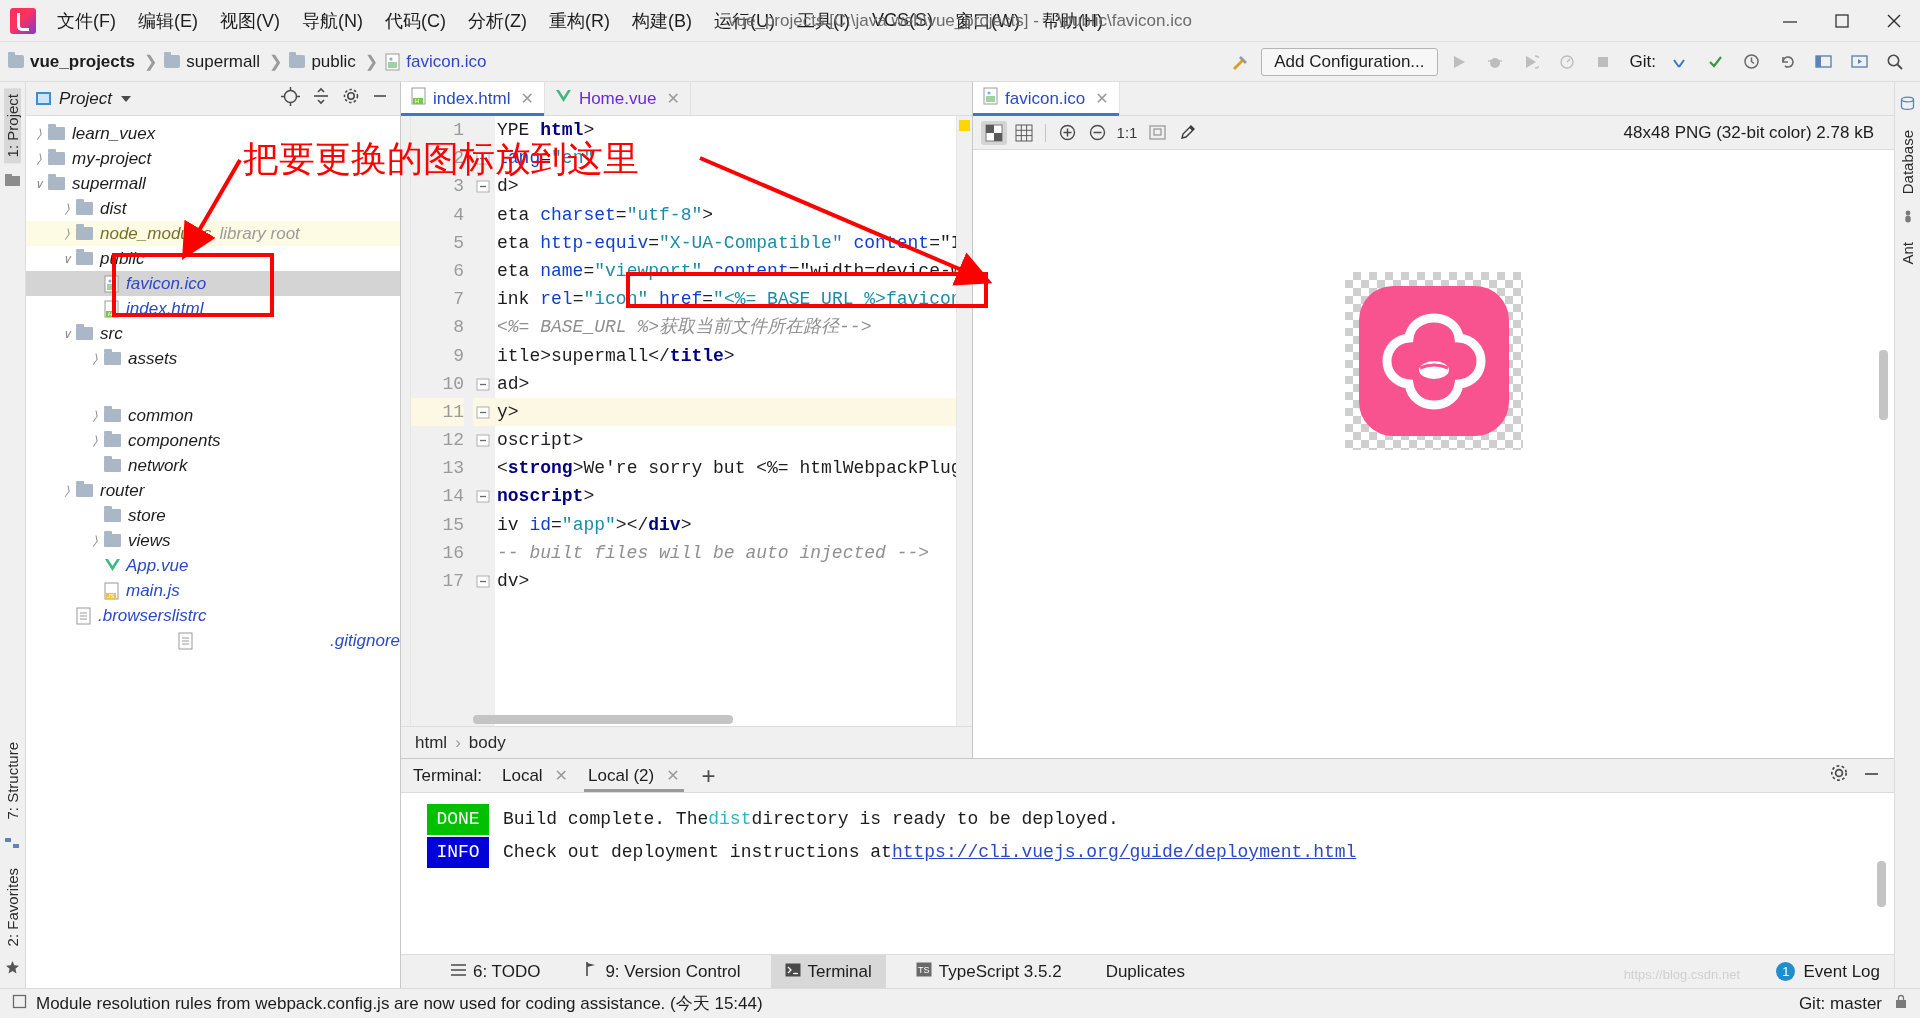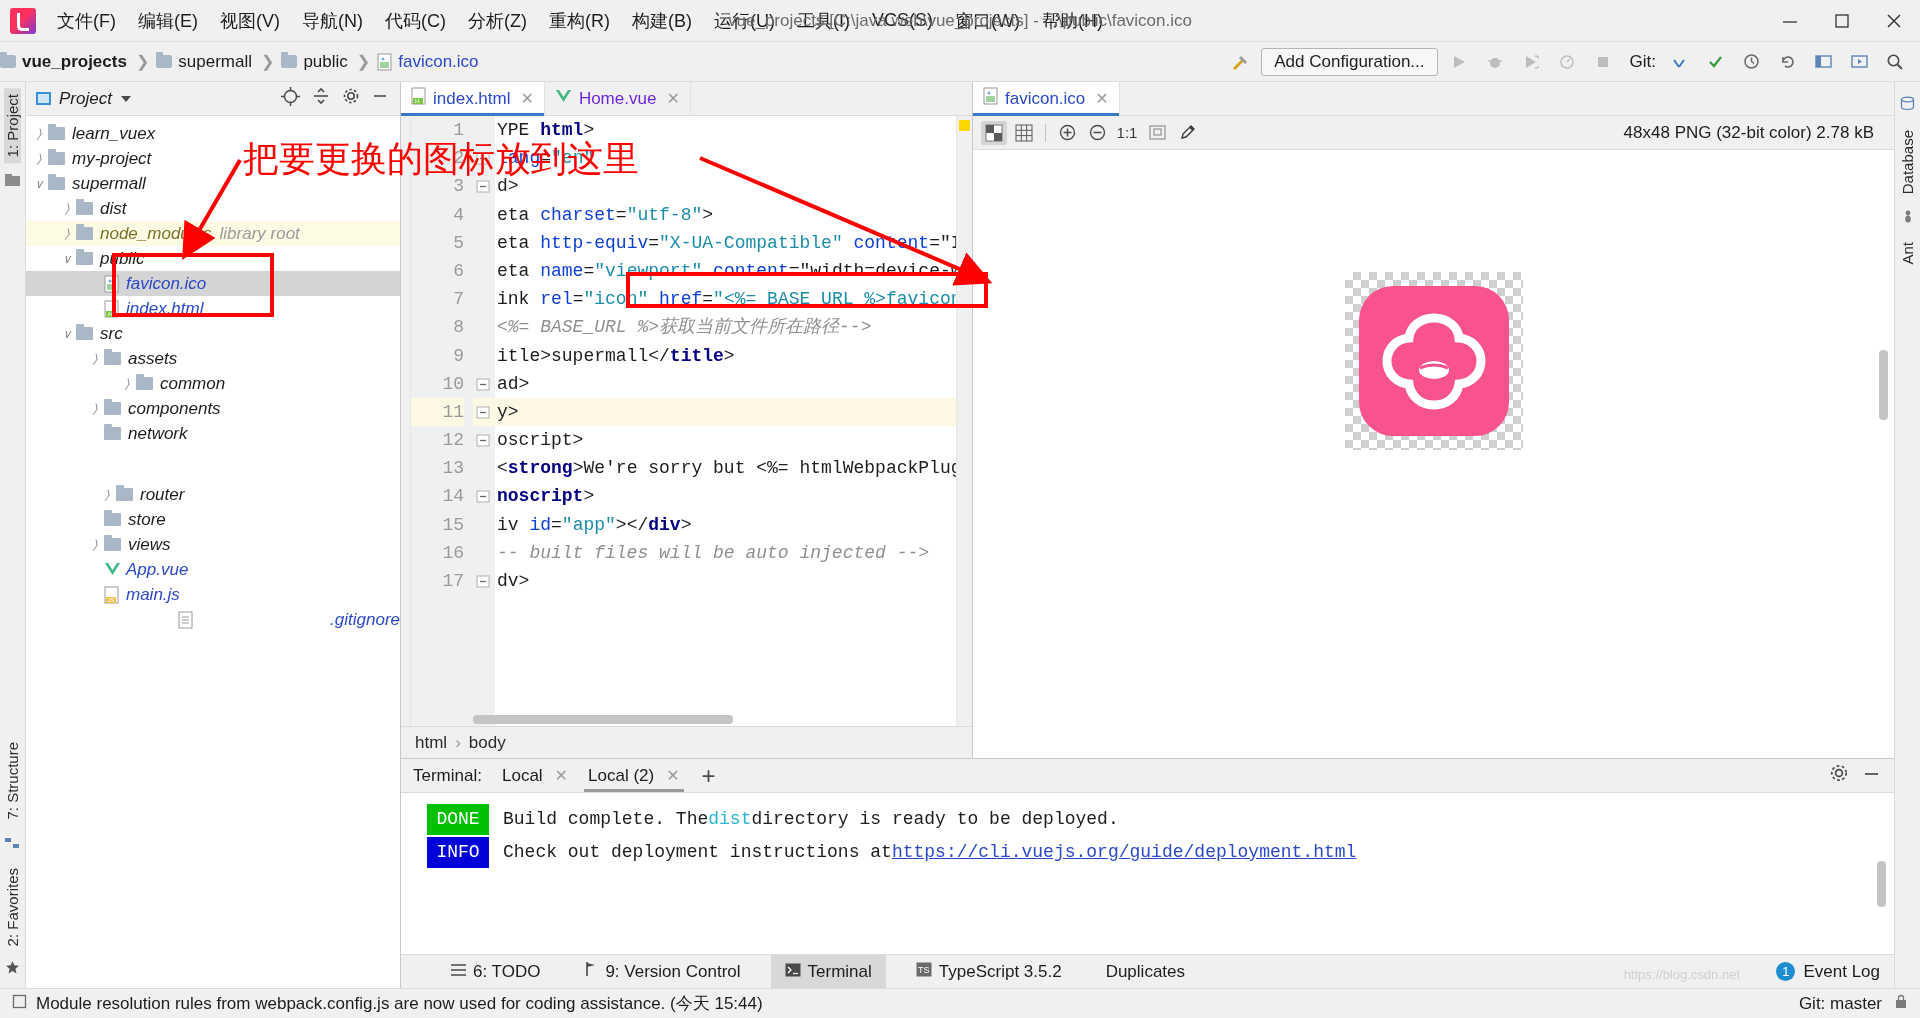--- a/index.html
+++ b/index.html
@@ -38,21 +38,21 @@
     position:absolute; left:50%; transform:translateX(-50%);
     font-size:17px; color:#6b6b6b; white-space:nowrap;
   }
   .win-controls { margin-left:auto; display:flex; height:100%; }
   .win-btn { width:52px; height:100%; display:flex; align-items:center; justify-content:center; }
   .win-btn svg { display:block; }
 
   
   .navbar {
     height:40px;min-height:40px;background:#f0f0f0;display:flex;align-items:center;
-    border-bottom:1px solid #dcdcdc; padding-left:0; position:relative;
+    border-bottom:1px solid #dcdcdc; padding-left:8px; position:relative;
   }
   .crumb { display:flex; align-items:center; font-size:17px; }
   .crumb-sep { color:#9a9a9a; margin:0 7px 0 9px; font-size:16px; }
   .folder-ico {
     width:16px;height:13px;background:#a9b7c6;border-radius:1px 2px 2px 2px;margin-right:6px;position:relative;flex:none;
   }
   .folder-ico::before{content:"";position:absolute;top:-3px;left:0;width:7px;height:3px;background:#a9b7c6;border-radius:1px 1px 0 0;}
   .crumb b { font-weight:bold; }
   .crumb span.cname { color:#1d1d1d; }
   .nav-right { margin-left:auto; display:flex; align-items:center; padding-right:10px; gap:6px;}
@@ -452,36 +452,36 @@
           <div class="trow" style="padding-left: 32px;">
             <span class="arrow open"></span>
             <span class="fldr"></span>
             <span class="tlabel">src</span>
           </div>
           <div class="trow" style="padding-left: 60px;">
             <span class="arrow closed"></span>
             <span class="fldr"></span>
             <span class="tlabel">assets</span>
           </div>
-          <div class="trow" style="padding-left: 92px;">
+          <div class="trow" style="padding-left: 60px; margin-top: 32px;">
             <span class="arrow closed"></span>
             <span class="fldr"></span>
             <span class="tlabel">common</span>
           </div>
           <div class="trow" style="padding-left: 60px;">
             <span class="arrow closed"></span>
             <span class="fldr"></span>
             <span class="tlabel">components</span>
           </div>
           <div class="trow" style="padding-left: 60px;">
             <span class="arrow"></span>
             <span class="fldr"></span>
             <span class="tlabel">network</span>
           </div>
-          <div class="trow" style="padding-left: 72px; margin-top: 36px;">
+          <div class="trow" style="padding-left: 32px;">
             <span class="arrow closed"></span>
             <span class="fldr"></span>
             <span class="tlabel">router</span>
           </div>
           <div class="trow" style="padding-left: 60px;">
             <span class="arrow"></span>
             <span class="fldr"></span>
             <span class="tlabel">store</span>
           </div>
           <div class="trow" style="padding-left: 60px;">
@@ -497,20 +497,30 @@
             <span class="tlabel blue">App.vue</span>
           </div>
           <div class="trow" style="padding-left: 60px;">
             <span class="arrow"></span>
             <span class="fileico"><svg width="15" height="18">
                 <rect x="1" y="1" width="13" height="16" fill="#fff" stroke="#9a9a9a"></rect>
                 <rect x="2" y="11" width="10" height="6" fill="#f0c040"></rect>
                 <text x="3.5" y="16.3" font-size="6" fill="#fff" font-family="Liberation Sans">JS</text>
               </svg></span>
             <span class="tlabel blue">main.js</span>
+          </div>
+          <div class="trow" style="padding-left: 32px;">
+            <span class="arrow"></span>
+            <span class="fileico"><svg width="15" height="18">
+                <rect x="1" y="1" width="13" height="16" fill="#fff" stroke="#9a9a9a"></rect>
+                <line x1="4" y1="6" x2="11" y2="6" stroke="#9a9a9a"></line>
+                <line x1="4" y1="9" x2="11" y2="9" stroke="#9a9a9a"></line>
+                <line x1="4" y1="12" x2="11" y2="12" stroke="#9a9a9a"></line>
+              </svg></span>
+            <span class="tlabel blue">.browserslistrc</span>
           </div>
           <div class="trow" style=" justify-content: space-between;">
             <span class="arrow"></span>
             <span class="fileico"><svg width="15" height="18">
                 <rect x="1" y="1" width="13" height="16" fill="#fff" stroke="#9a9a9a"></rect>
                 <line x1="4" y1="6" x2="11" y2="6" stroke="#9a9a9a"></line>
                 <line x1="4" y1="9" x2="11" y2="9" stroke="#9a9a9a"></line>
                 <line x1="4" y1="12" x2="11" y2="12" stroke="#9a9a9a"></line>
               </svg></span>
             <span class="tlabel blue">.gitignore</span>

